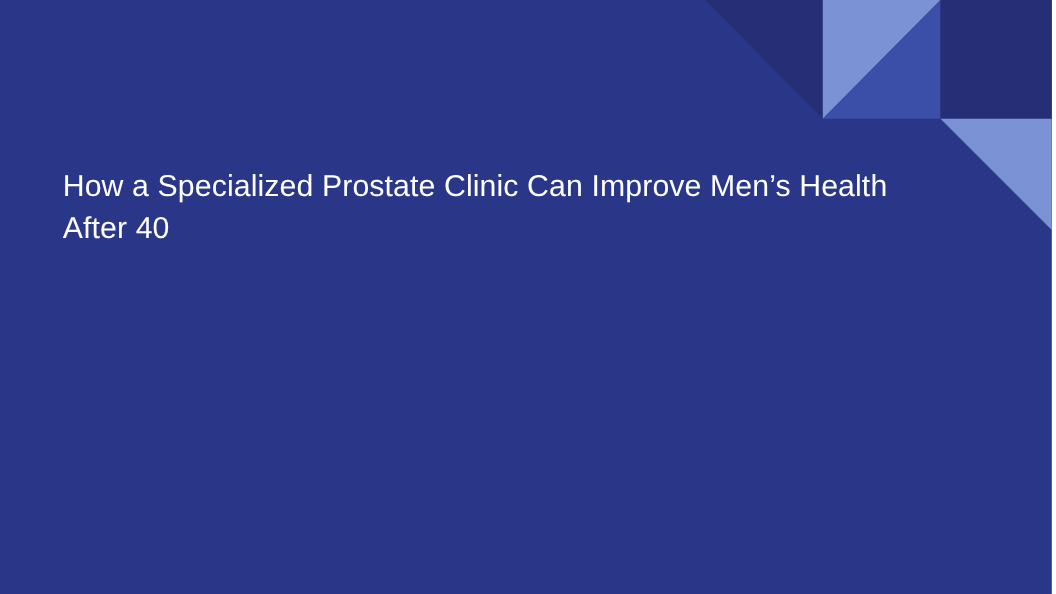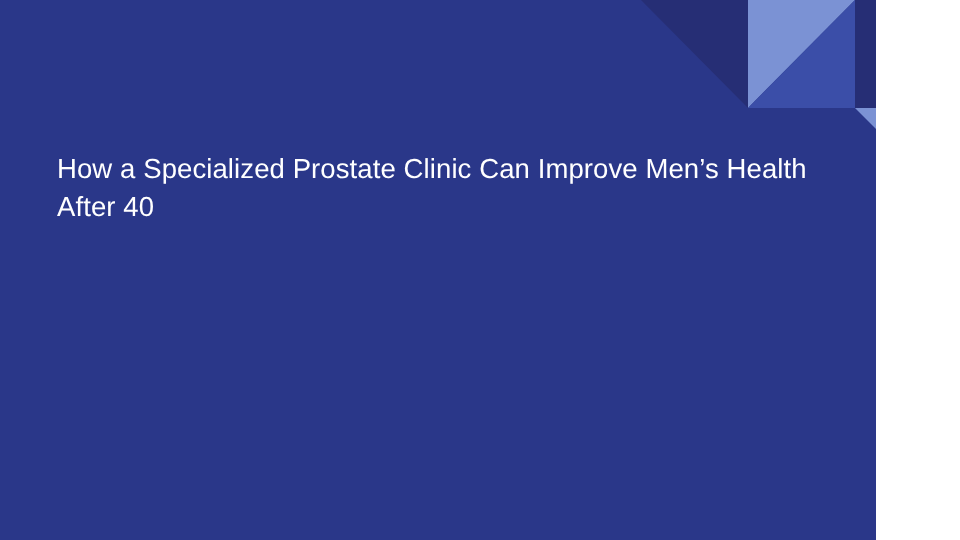--- a/index.html
+++ b/index.html
@@ -10,21 +10,21 @@
   body {
     width: 960px;
     height: 540px;
     overflow: hidden;
     font-family: "Liberation Sans", sans-serif;
     background: #ffffff;
   }
 
   #slide {
     position: relative;
-    width: 876px;
+    width: 956px;
     height: 540px;
     background-color: #0f766e;
     overflow: hidden;
   }
 
   
   #corner-decoration {
     position: absolute;
     top: 0;
     left: 0;

